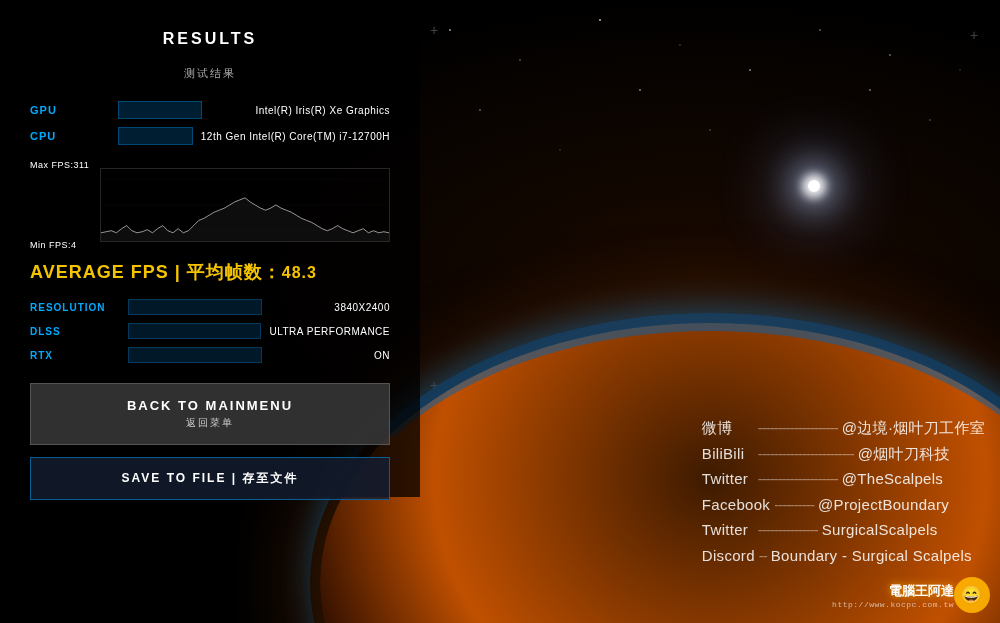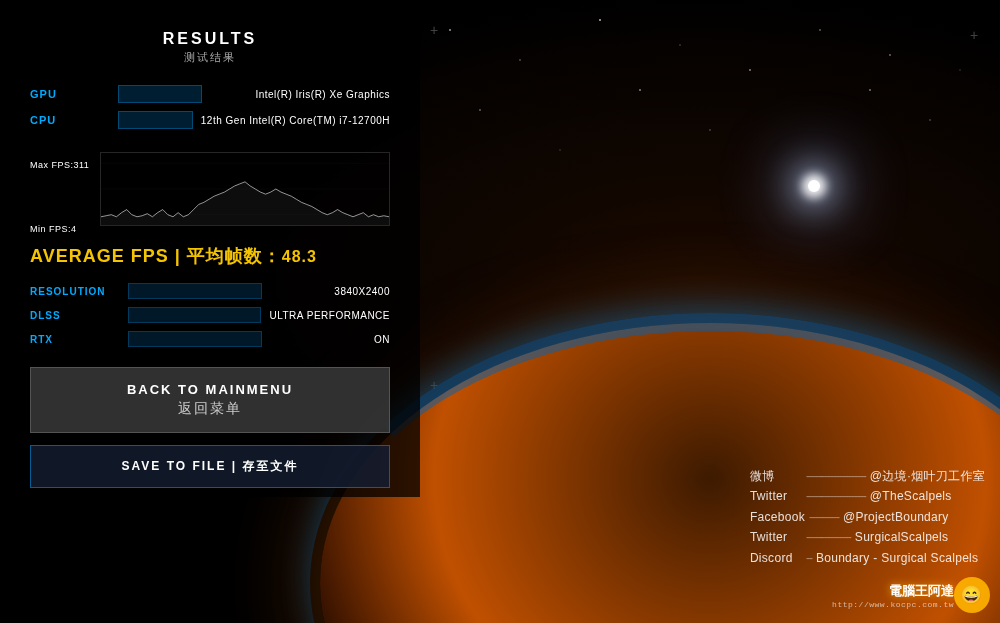--- a/index.html
+++ b/index.html
@@ -79,21 +79,21 @@
       font-size: 16px;
       font-weight: bold;
       color: #fff;
       letter-spacing: 3px;
       text-transform: uppercase;
     }
     .results-subtitle {
       font-size: 11px;
       color: #aaa;
       letter-spacing: 2px;
-      margin-top: 2px;
+      margin-top: 18px;
     }
 
     
     .stat-row {
       display: flex;
       align-items: center;
       margin-bottom: 8px;
     }
     .stat-label {
       color: #00aaff;
@@ -121,21 +121,21 @@
     }
 
     
     .chart-container {
       position: relative;
       margin: 15px 0 8px 0;
       height: 90px;
     }
     .chart-label-max {
       position: absolute;
-      top: 16px;
+      top: 0;
       left: 0;
       color: #fff;
       font-size: 9px;
       letter-spacing: 0.5px;
     }
     .chart-label-min {
       position: absolute;
       bottom: 0;
       left: 0;
       color: #fff;
@@ -211,21 +211,21 @@
       margin-bottom: 12px;
       letter-spacing: 1px;
     }
     .btn-main .btn-primary-text {
       font-size: 13px;
       font-weight: bold;
       letter-spacing: 2px;
       display: block;
     }
     .btn-main .btn-secondary-text {
-      font-size: 14px;
+      font-size: 10px;
       color: #ccc;
       letter-spacing: 2px;
       display: block;
       margin-top: 3px;
     }
 
     .btn-save {
       display: block;
       width: 100%;
       padding: 12px;
@@ -238,21 +238,21 @@
       font-size: 12px;
       font-weight: bold;
     }
 
     
     .social-panel {
       position: absolute;
       bottom: 55px;
       right: 15px;
       color: rgba(255,255,255,0.75);
-      font-size: 12px;
+      font-size: 15px;
       line-height: 1.7;
       letter-spacing: 0.3px;
     }
     .social-row {
       display: flex;
       align-items: center;
       gap: 4px;
     }
     .social-platform {
       min-width: 52px;
@@ -412,20 +412,25 @@
   </div>
 </div>
 
 <div class="social-panel" id="social-panel">
     <div class="social-row">
       <span class="social-platform">微博</span>
       <span class="social-dots">--------------------</span>
       <span class="social-handle">@边境·烟叶刀工作室</span>
     </div>
     <div class="social-row">
+      <span class="social-platform">BiliBili</span>
+      <span class="social-dots">------------------------</span>
+      <span class="social-handle">@烟叶刀科技</span>
+    </div>
+    <div class="social-row">
       <span class="social-platform">Twitter</span>
       <span class="social-dots">--------------------</span>
       <span class="social-handle">@TheScalpels</span>
     </div>
     <div class="social-row">
       <span class="social-platform">Facebook</span>
       <span class="social-dots">----------</span>
       <span class="social-handle">@ProjectBoundary</span>
     </div>
     <div class="social-row">

